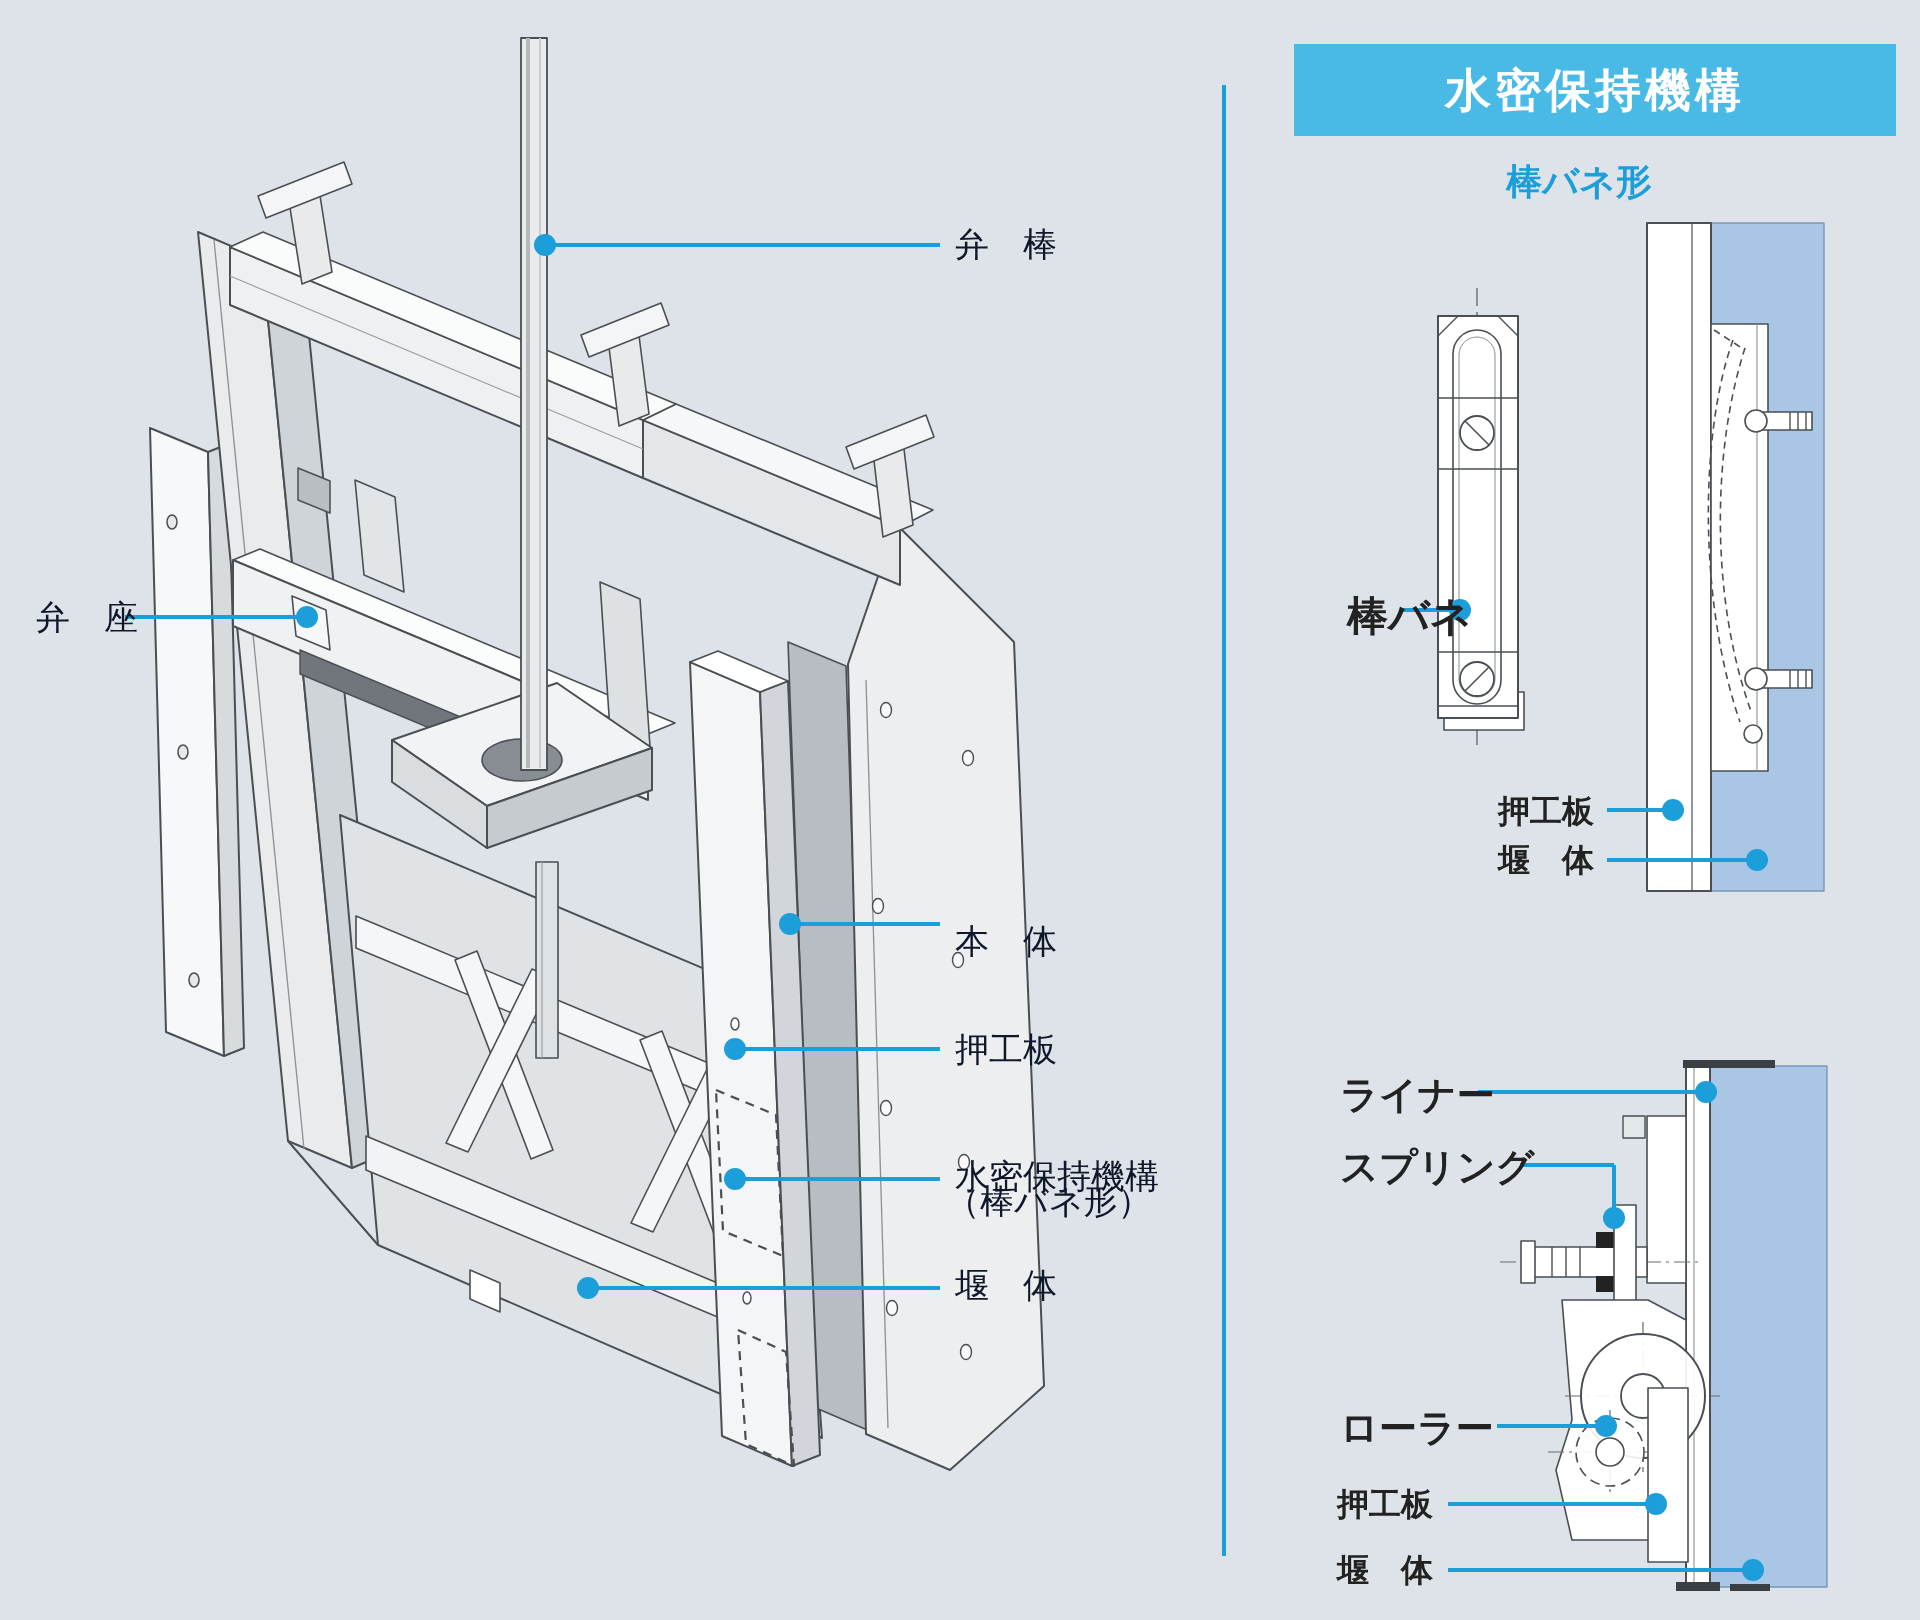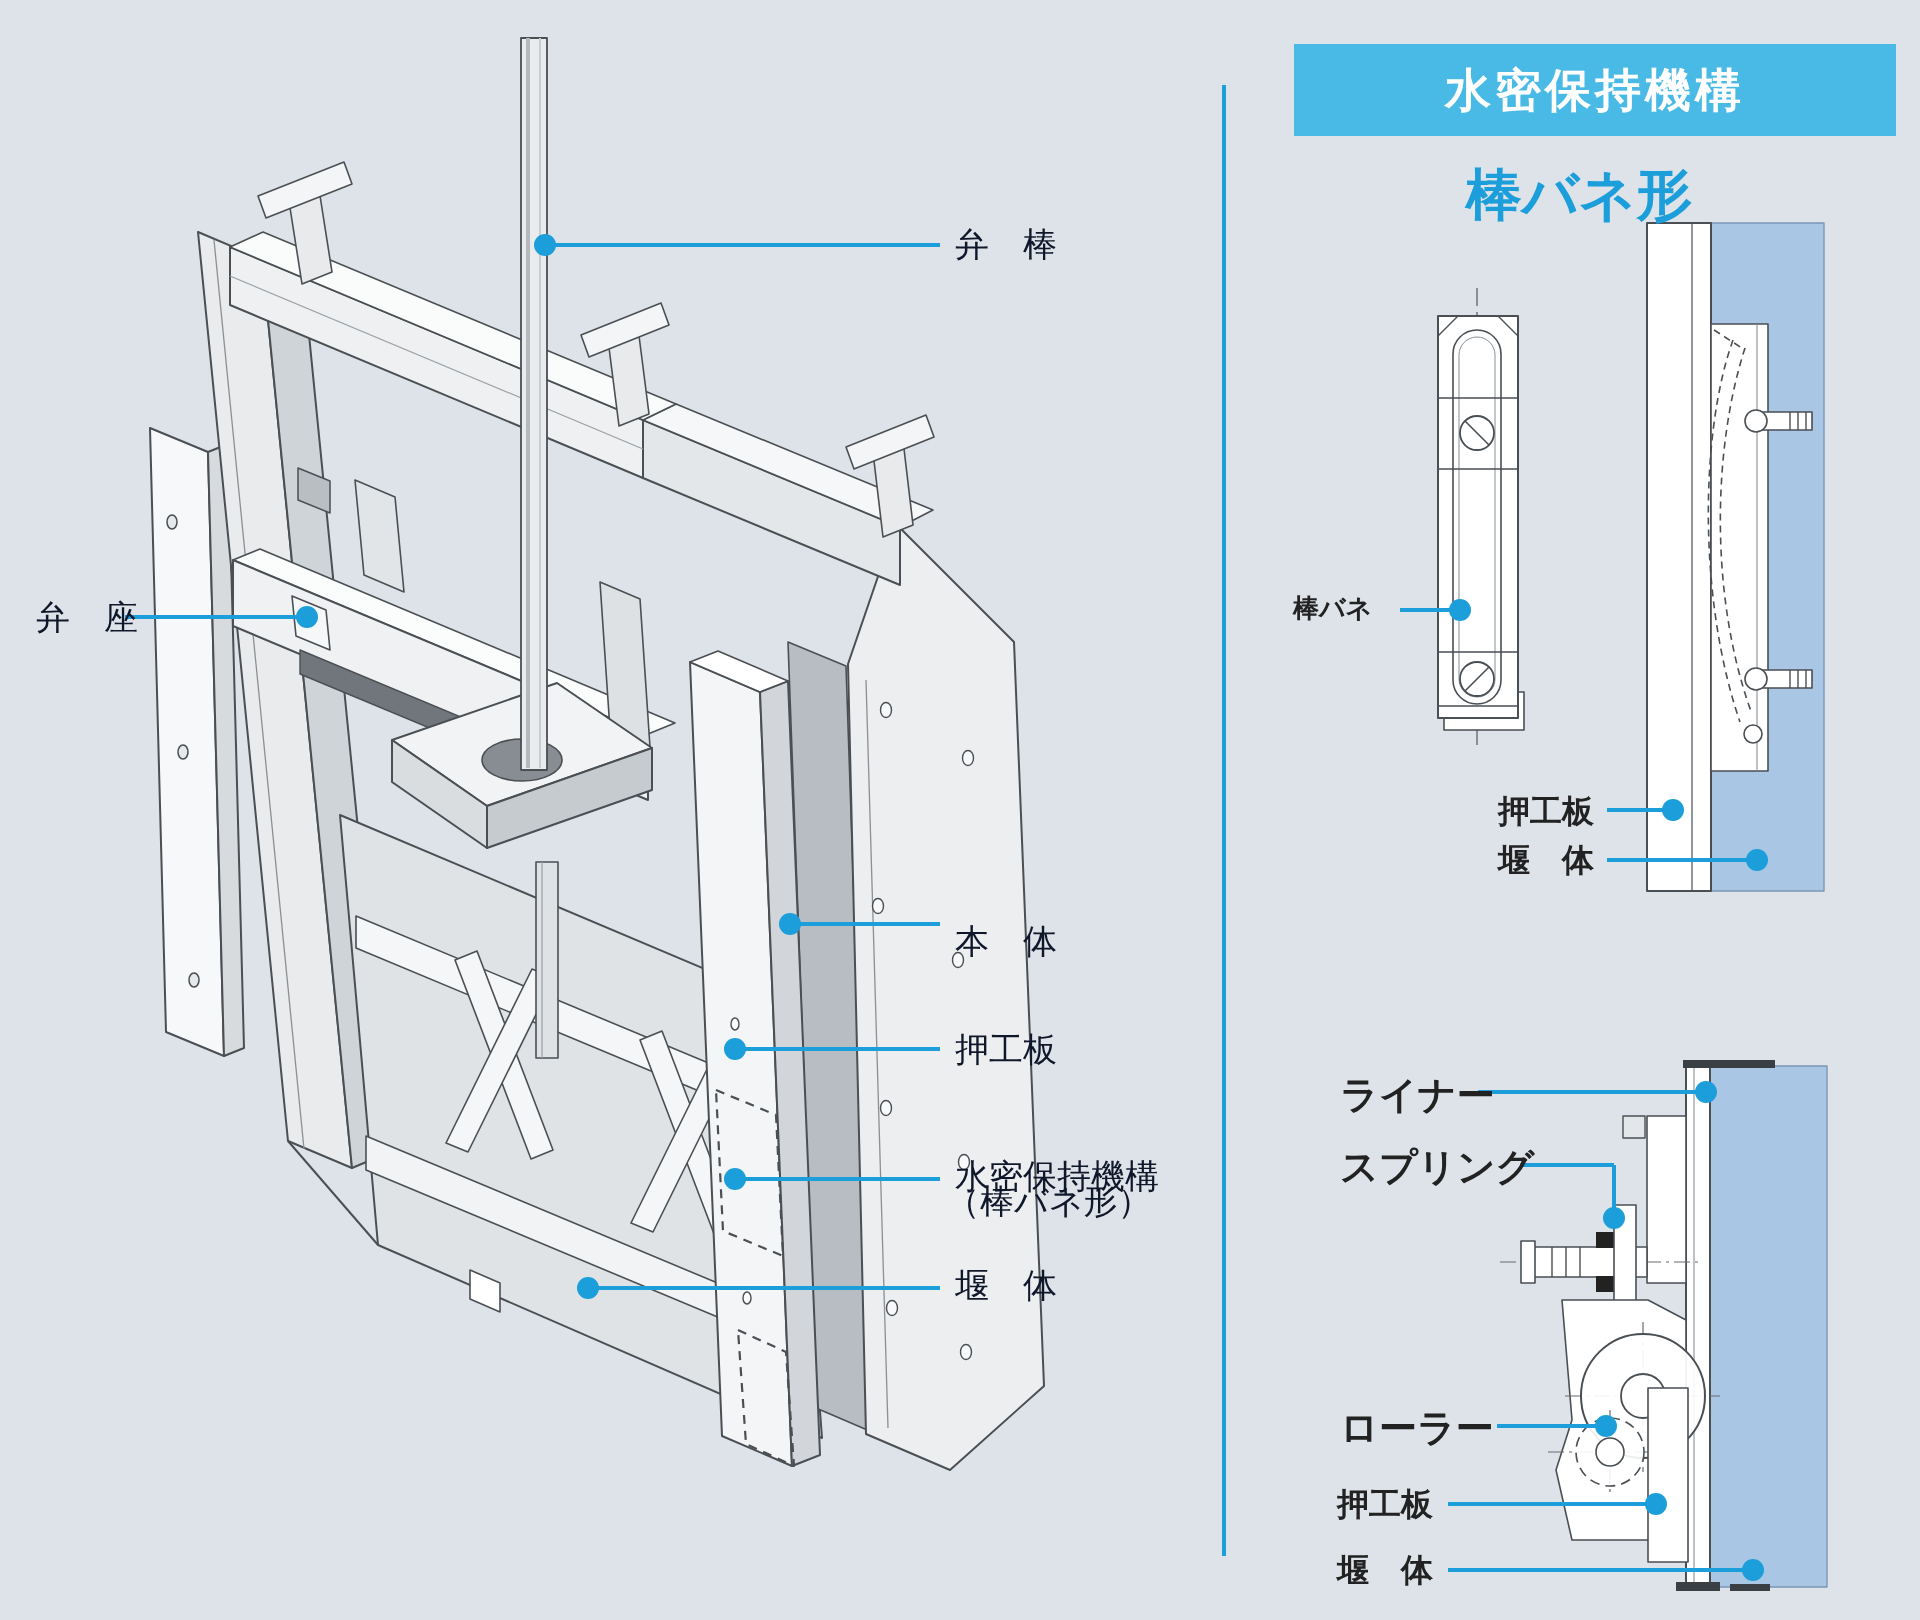--- a/index.html
+++ b/index.html
@@ -4,21 +4,21 @@
 <style>
   html,body{margin:0;padding:0;}
   body{font-family:"Liberation Sans","DejaVu Sans",sans-serif;}
   .stage{position:relative;width:1920px;height:1620px;background:#dde3e8;overflow:hidden;}
   .stage svg.art{position:absolute;left:0;top:0;width:1920px;height:1620px;}
   .lbl{position:absolute;color:#0f172a;font-weight:400;font-size:34px;line-height:1.06;white-space:nowrap;}
   .lbl-sm{position:absolute;color:#222;font-weight:600;font-size:38px;line-height:1.05;white-space:nowrap;}
   .banner{position:absolute;left:1294px;top:44px;width:602px;height:92px;background:#49b9e6;
           color:#fff;font-size:46px;font-weight:700;text-align:center;line-height:92px;letter-spacing:4px;}
   .blue-title{position:absolute;color:#1b9ed9;font-weight:700;text-align:center;white-space:nowrap;}
-  .t1{left:1404px;top:158px;width:350px;font-size:56px;}
+  .t1{left:1404px;top:158px;width:350px;font-size:36px;}
   .t2{left:1328px;top:964px;width:540px;font-size:46px;}
 </style>
 </head>
 <body>
 
 <div class="stage">
 
   <svg class="art" viewBox="0 0 1920 1620">
 
     <g stroke="#4a4f54" stroke-width="2" stroke-linejoin="round" fill="#eceef0">
@@ -206,21 +206,21 @@
   <div class="lbl" style="left:16px;top:599px;margin-left:20px;">弁　座</div>
   <div class="lbl" style="left:955px;top:906px;margin-top:17px;">本　体</div>
   <div class="lbl" style="left:955px;top:1031px;">押工板</div>
   <div class="lbl" style="left:955px;top:1158px;">水密保持機構</div>
   <div class="lbl" style="left:946px;top:1176px;margin-top:7px;">（棒バネ形）</div>
   <div class="lbl" style="left:955px;top:1267px;">堰　体</div>
 
   <div class="banner">水密保持機構</div>
   <div class="blue-title t1">棒バネ形</div>
 
-  <div class="lbl-sm" style="left:1293px;top:595px;font-size:26px;">棒バネ</div>
+  <div class="lbl-sm" style="left:1347px;top:595px;font-size:41px;">棒バネ</div>
   <div class="lbl-sm" style="left:1498px;top:795px;font-size:32px;">押工板</div>
   <div class="lbl-sm" style="left:1498px;top:844px;font-size:32px;">堰　体</div>
 
 
   <div class="lbl-sm" style="left:1340px;top:1076px;">ライナー</div>
   <div class="lbl-sm" style="left:1340px;top:1148px;">スプリング</div>
   <div class="lbl-sm" style="left:1340px;top:1409px;">ローラー</div>
   <div class="lbl-sm" style="left:1337px;top:1488px;font-size:32px;">押工板</div>
   <div class="lbl-sm" style="left:1337px;top:1554px;font-size:32px;">堰　体</div>
 

